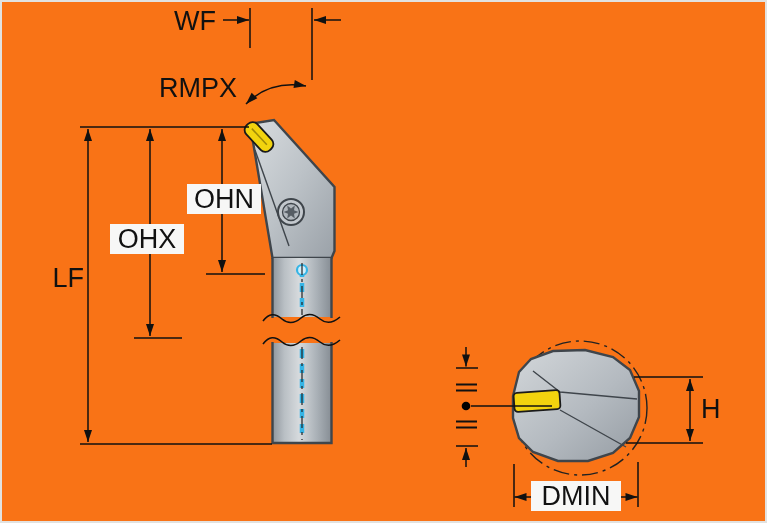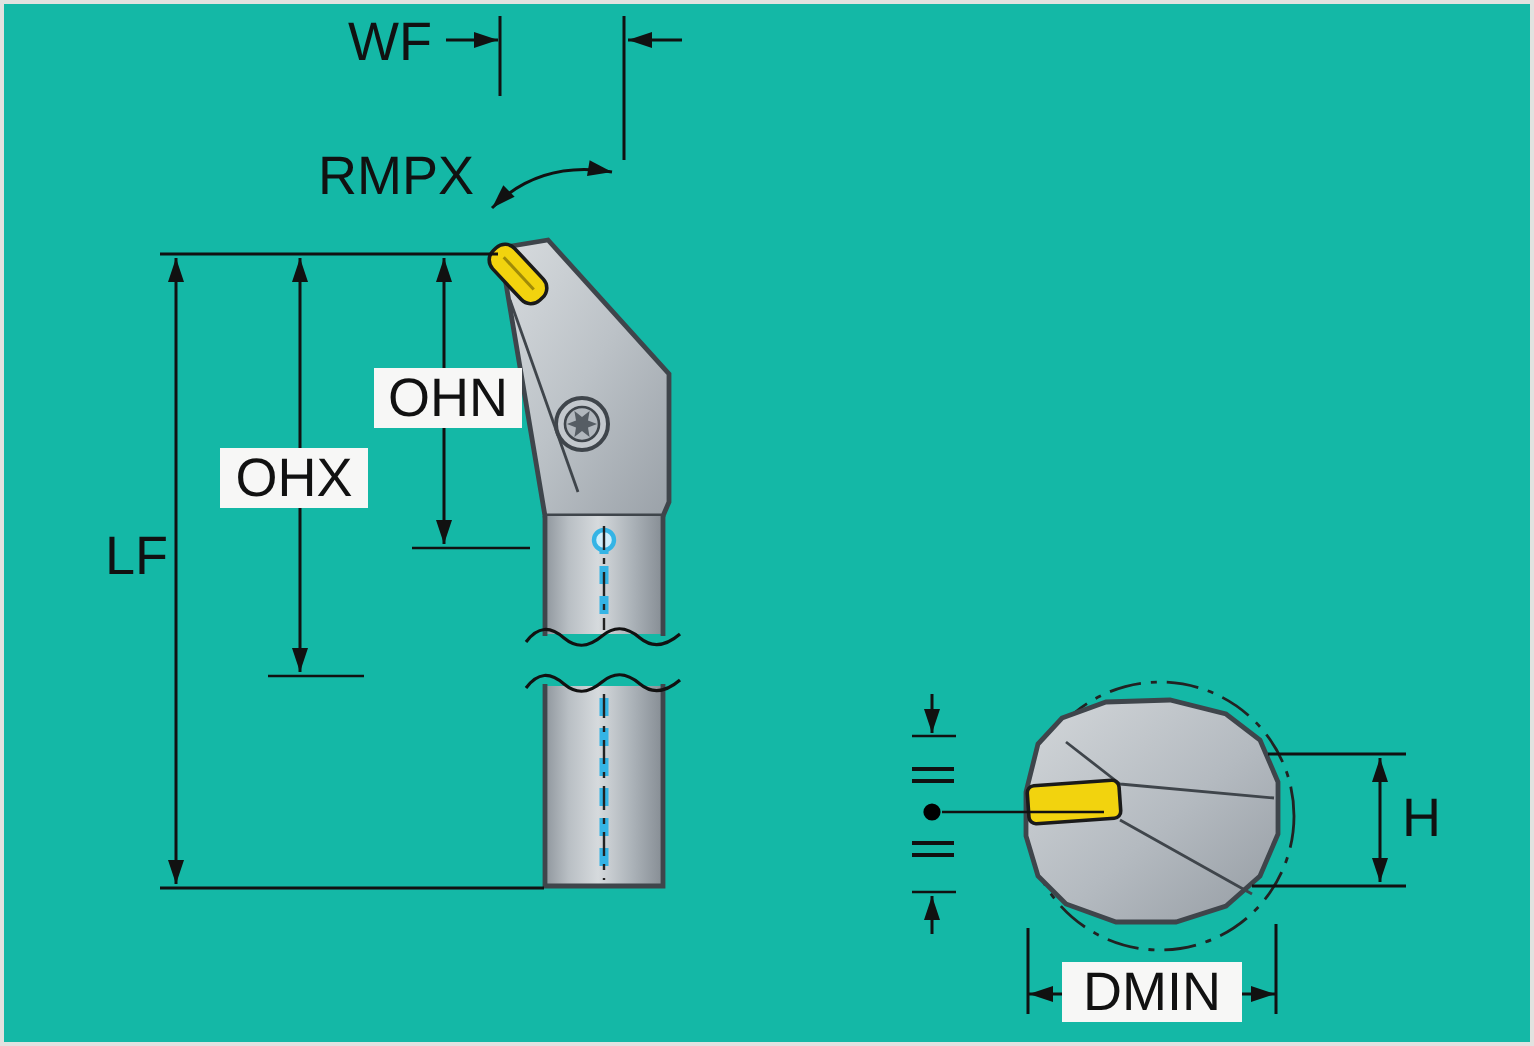--- a/index.html
+++ b/index.html
@@ -1,18 +1,18 @@
 <!DOCTYPE html>
 <html><head>
 <meta charset="utf-8">
 <style>
   html,body{margin:0;padding:0;background:#e9e9e9;}
   .figure{
     width:767px;height:523px;position:relative;
-    background:#14b8a6;
+    background:#f97316;
     box-shadow: inset 0 0 0 2px #e2e2e0;
     font-family:"Liberation Sans", sans-serif;
     overflow:hidden;
   }
   svg{position:absolute;left:0;top:0;}
   text{
     font-family:"Liberation Sans", sans-serif;
     font-size:27px;
     fill:#111;
   }

